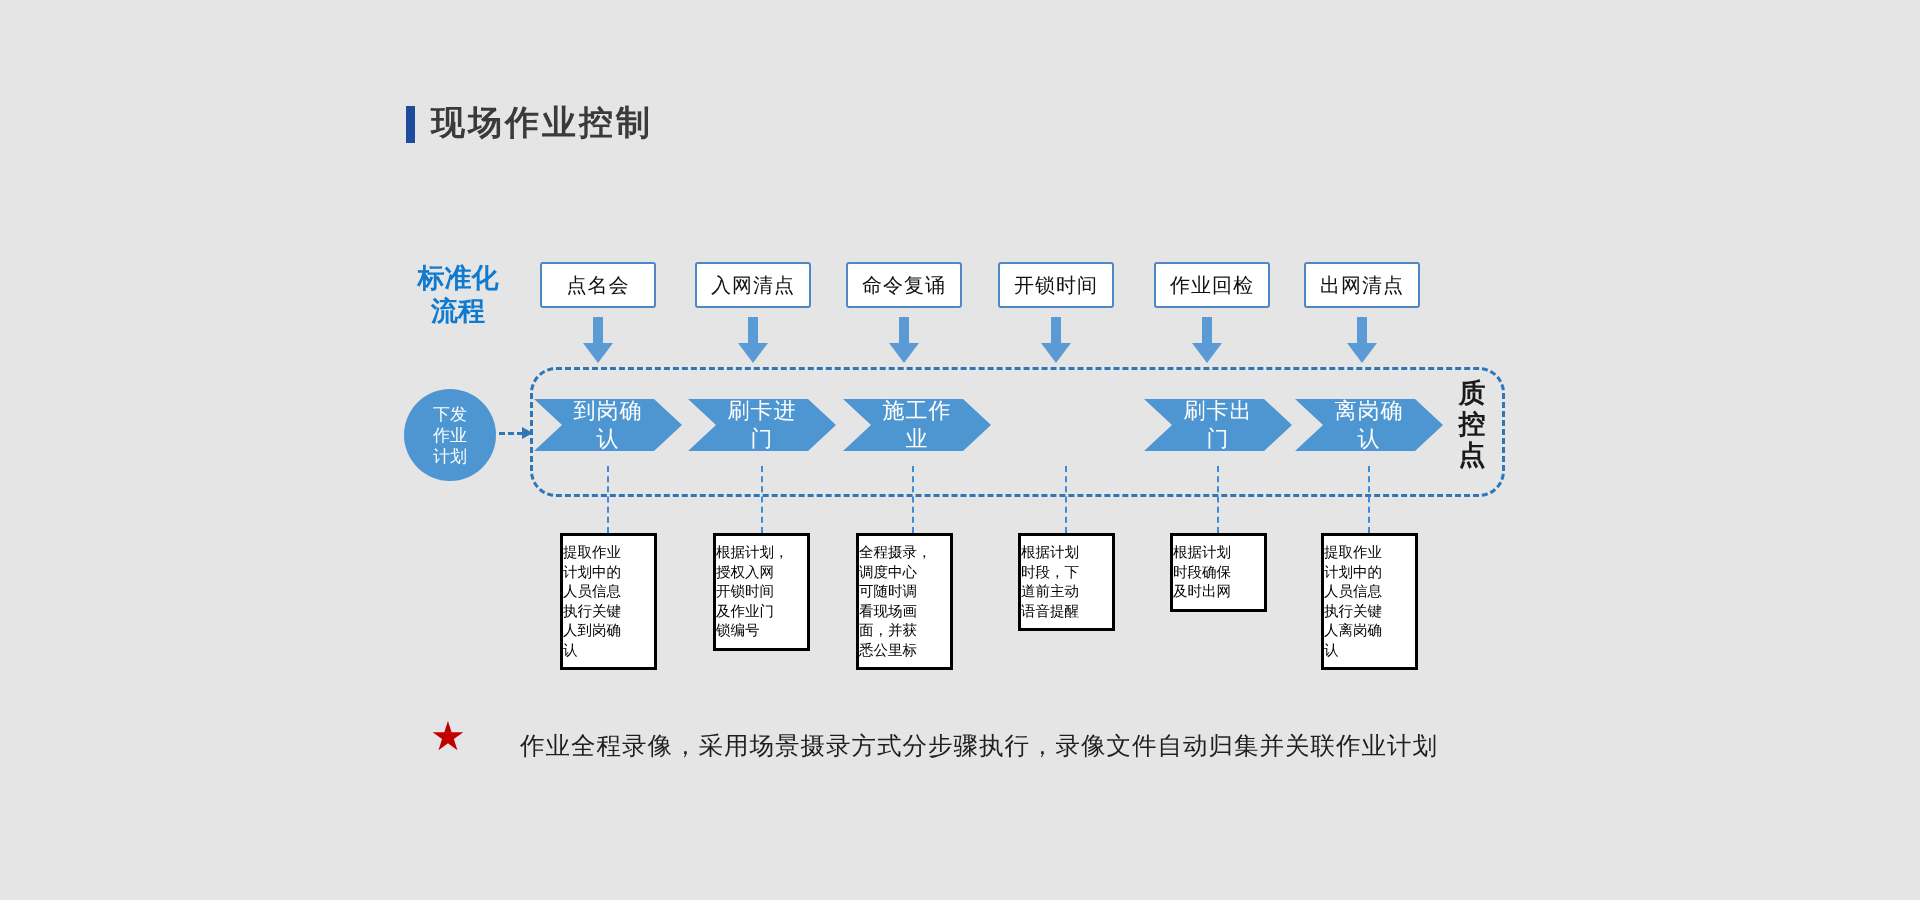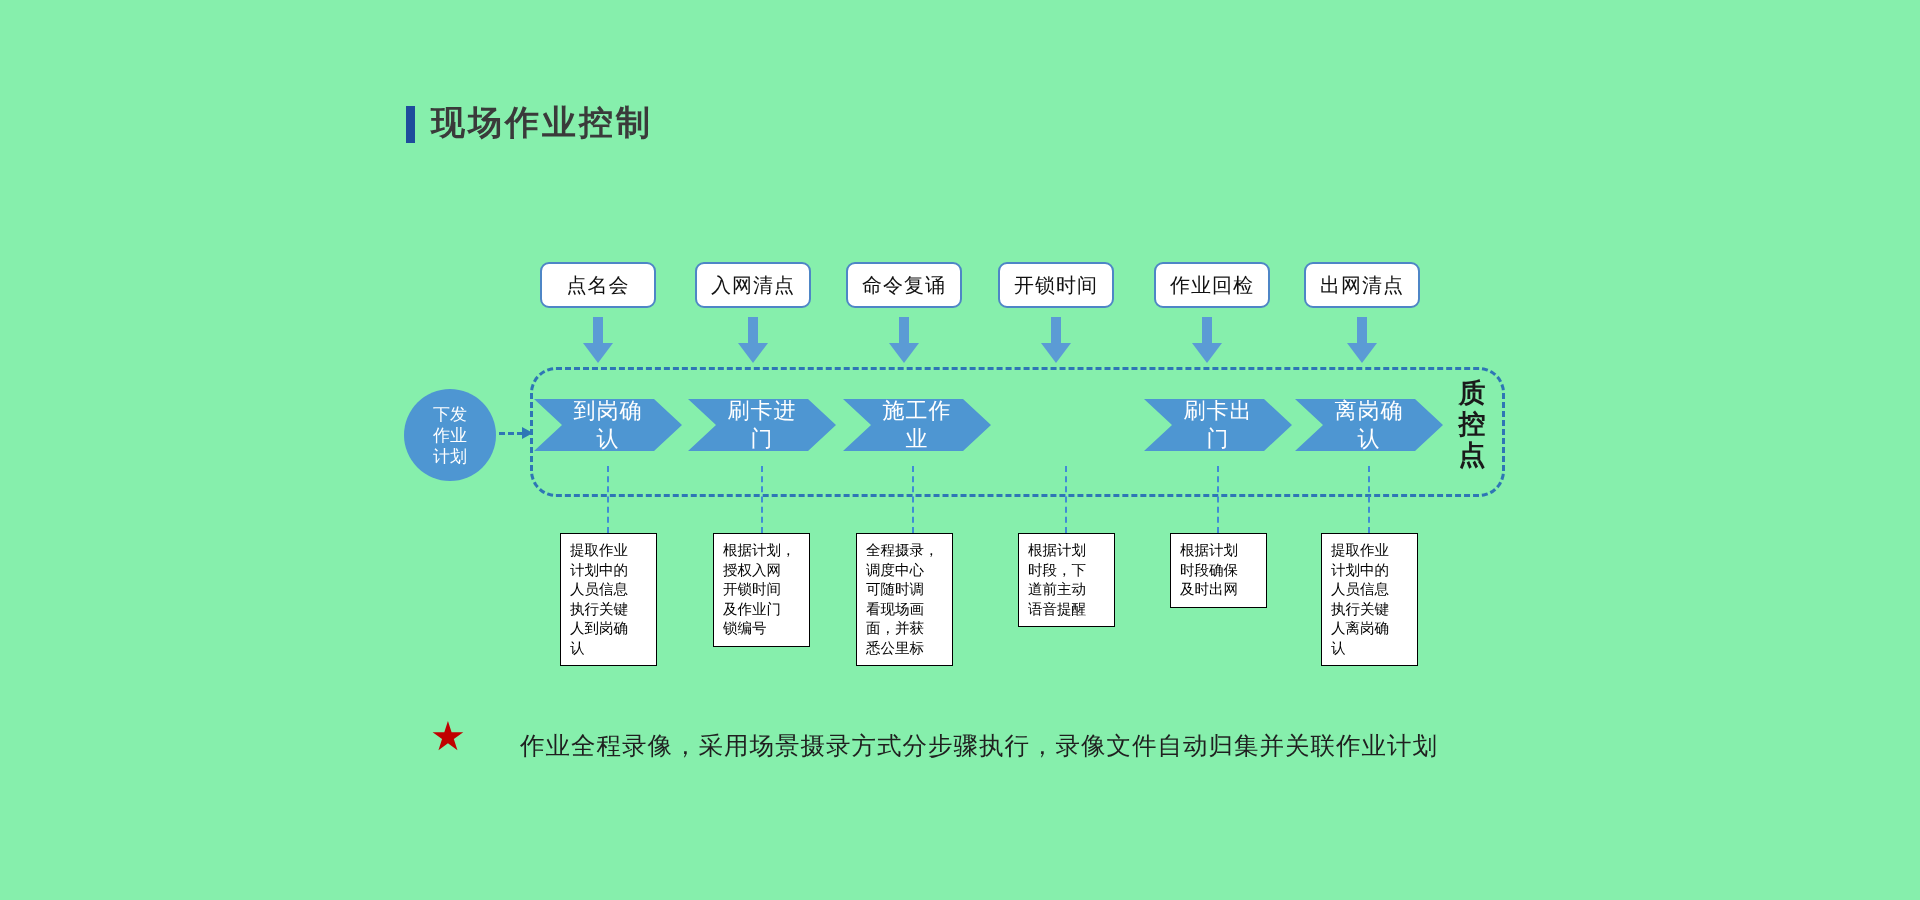--- a/index.html
+++ b/index.html
@@ -1,29 +1,29 @@
 <!DOCTYPE html>
 <html><head>
 <meta charset="utf-8">
 <style>
   html,body{margin:0;padding:0;background:#fff;}
   body{font-family:"Liberation Sans","DejaVu Sans",sans-serif;}
-  .canvas{position:relative;width:1920px;height:900px;background:#86efac;overflow:hidden;}
+  .canvas{position:relative;width:1920px;height:900px;background:#e5e5e5;overflow:hidden;}
 
   
   .title-accent{position:absolute;left:406px;top:106px;width:9px;height:37px;background:#1E4C9C;}
   .page-title{position:absolute;left:431px;top:100px;font-size:34px;font-weight:bold;color:#3A3A3A;letter-spacing:3px;}
 
   
   .std-label{position:absolute;left:378px;top:262px;width:160px;text-align:center;
              font-size:27px;font-weight:bold;color:#0E7AD0;line-height:33px;white-space:pre-line;}
 
   
   .top-box{position:absolute;top:262px;width:116px;height:46px;box-sizing:border-box;
-           border:2px solid #4E86C6;border-radius:9px;background:#fff;
+           border:2px solid #4E86C6;border-radius:3px;background:#fff;
            display:flex;align-items:center;justify-content:center;
            font-size:20px;color:#111;letter-spacing:1px;}
 
   
   .down-arrow{position:absolute;top:317px;width:30px;height:46px;background:#5B9BD5;
               clip-path:polygon(10px 0,20px 0,20px 26px,30px 26px,15px 46px,0 26px,10px 26px);}
 
   
   .dash-rect{position:absolute;left:530px;top:367px;width:975px;height:130px;box-sizing:border-box;
              border:3px dashed #2E76B5;border-radius:26px;background:transparent;}
@@ -42,39 +42,41 @@
   .chevron{position:absolute;top:399px;width:148px;height:52px;background:#4E96D2;
            clip-path:polygon(0 0,120px 0,100% 50%,120px 100%,0 100%,28px 50%);
            color:#fff;display:flex;align-items:center;justify-content:center;text-align:center;
            font-size:22px;line-height:28px;white-space:pre-line;letter-spacing:1px;}
 
   
   .v-connector{position:absolute;top:466px;height:67px;width:0;border-left:2px dashed #3F8CD6;}
 
   
   .desc-box{position:absolute;top:533px;width:97px;box-sizing:border-box;background:#fff;
-            border:1px solid #000000;padding:7px 9px;font-size:14.5px;line-height:19.5px;
+            border:3px solid #000000;padding:7px 0;font-size:14.5px;line-height:19.5px;
             color:#000;white-space:pre-line;}
 
   
   .quality-label{position:absolute;left:1450px;top:378px;width:44px;text-align:center;
                  font-size:27px;font-weight:bold;color:#1a1a1a;line-height:31px;white-space:pre-line;}
 
   
   .footnote-star{position:absolute;left:430px;top:716px;font-size:40px;line-height:40px;color:#C00000;}
   .footnote-text{position:absolute;left:478px;top:729px;font-size:24.5px;color:#1f1f1f;letter-spacing:1px;margin-left:42px;}
 </style>
 </head>
 <body>
 
 <div class="canvas">
 
   <div class="title-accent"></div>
   <div class="page-title">现场作业控制</div>
 
+  <div class="std-label">标准化
+流程</div>
 
   <div class="top-box" style="left:540px">点名会</div>
   <div class="top-box" style="left:695px">入网清点</div>
   <div class="top-box" style="left:846px">命令复诵</div>
   <div class="top-box" style="left:998px">开锁时间</div>
   <div class="top-box" style="left:1154px">作业回检</div>
   <div class="top-box" style="left:1304px">出网清点</div>
 
   <div class="down-arrow" style="left:583px"></div>
   <div class="down-arrow" style="left:738px"></div>

